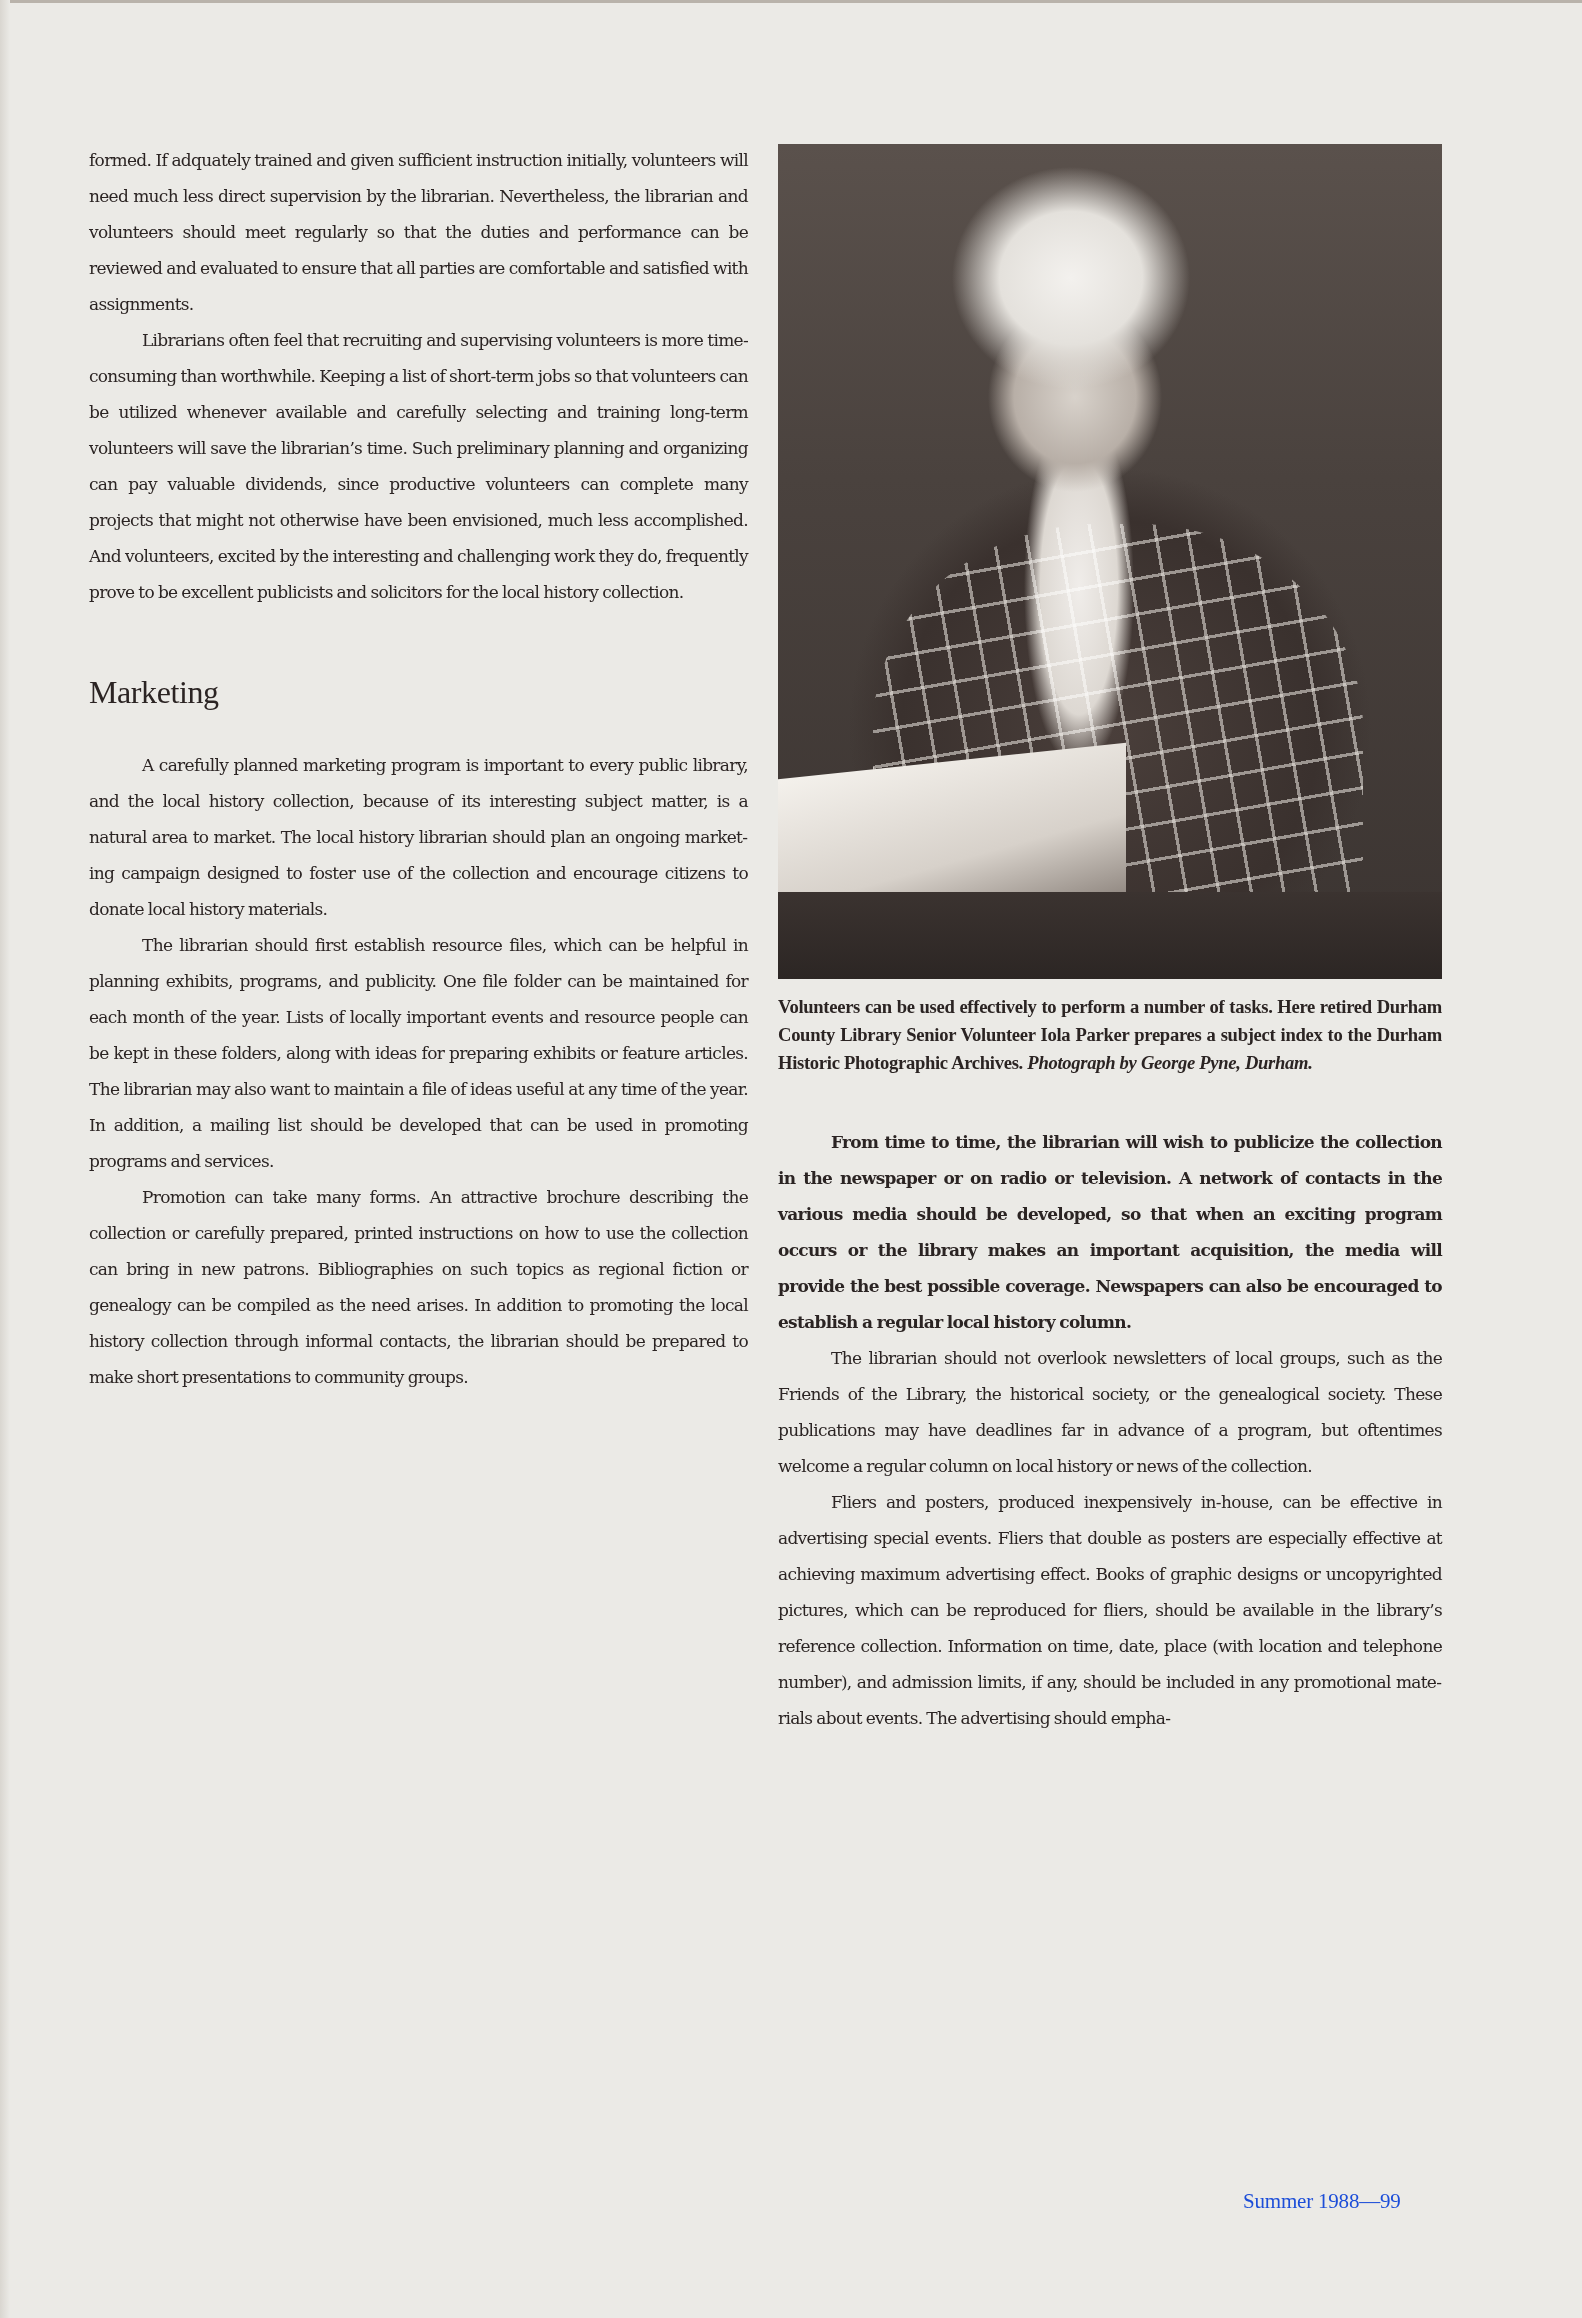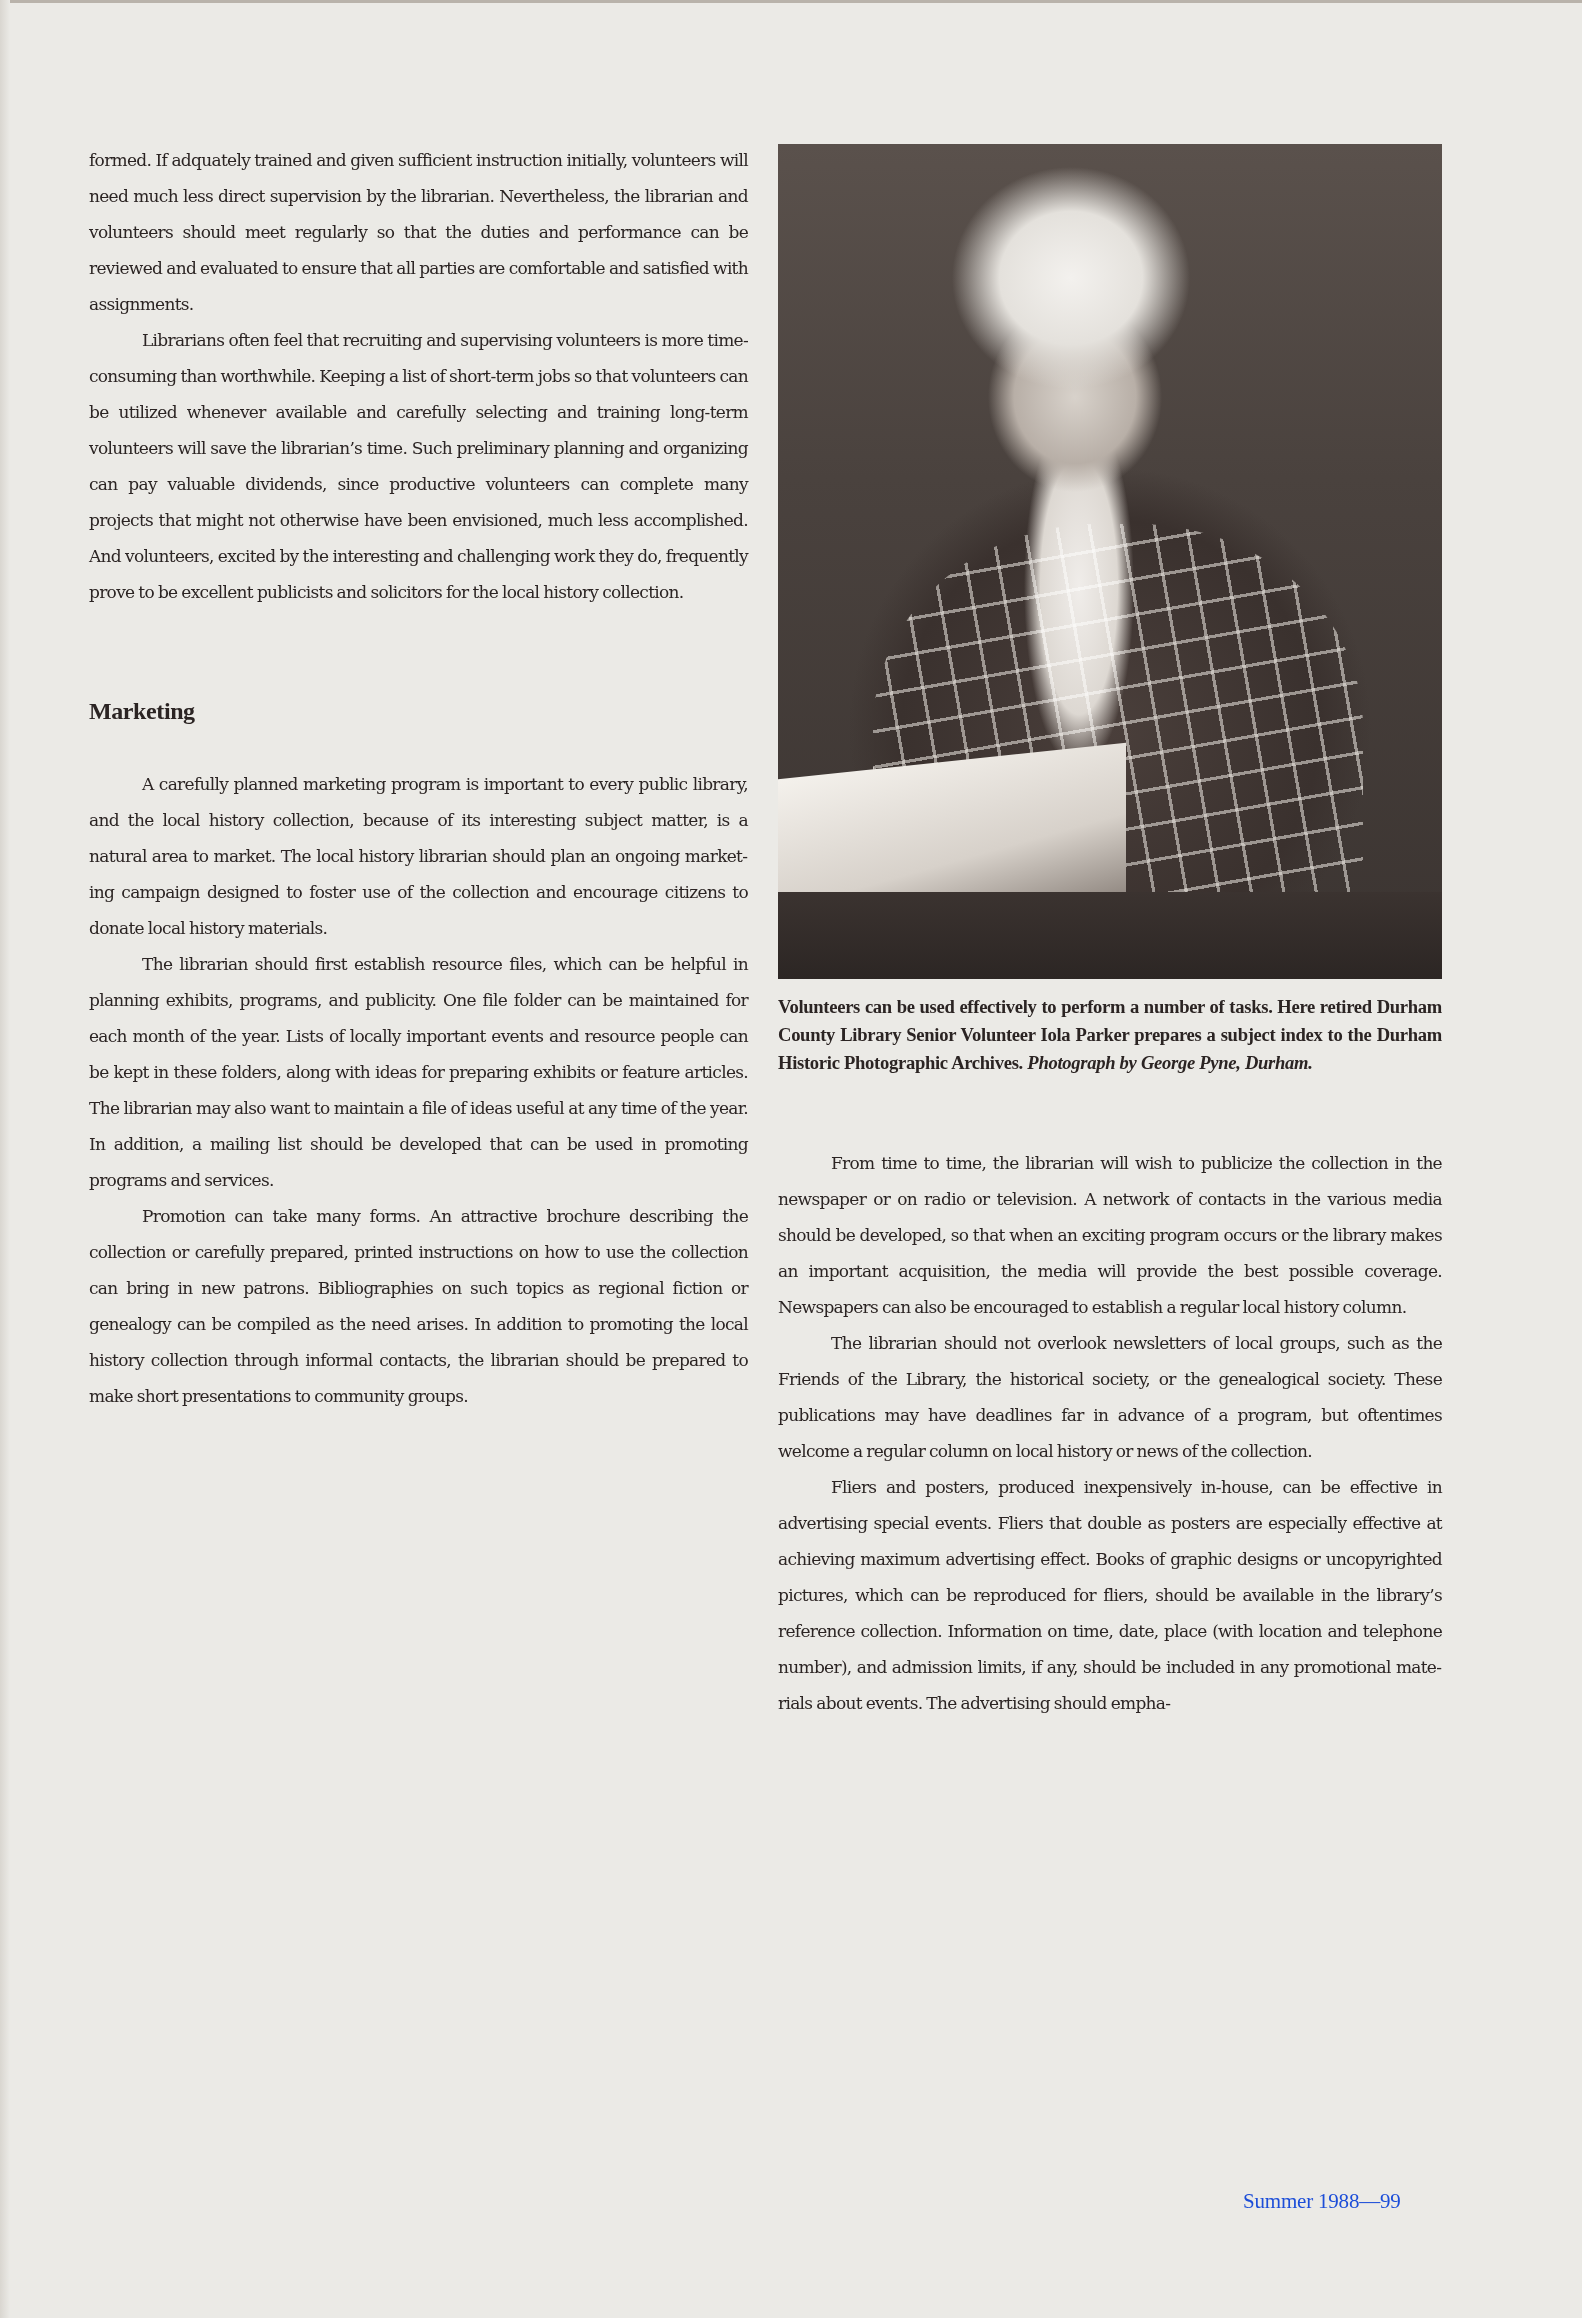--- a/index.html
+++ b/index.html
@@ -13,21 +13,21 @@
   .page-edge-left { position: absolute; left: 0; top: 0; width: 9.5px; height: 2319px; background: linear-gradient(90deg,#d9d6d0,#ebeae6); }
   .column { position: absolute; top: 142px; }
   .col-left { left: 89px; width: 659px; }
   .col-right { left: 778px; width: 664px; }
   p {
     margin: 0; font-size: 17px; line-height: 36px;
     text-align: justify; letter-spacing: -0.7px; word-spacing: -0.8px;
   }
   p.indent { text-indent: 53px; }
   h2.section-heading {
-    margin: 82px 0 36px 0; font-size: 24px; font-weight: bold;
+    margin: 63px 0 36px 0; font-size: 32px; font-weight: normal;
     line-height: 38px; letter-spacing: -0.4px;
     font-family: "Liberation Serif", "DejaVu Serif", serif;
   }
   .photo {
     width: 664px; height: 835px; margin-top: 1.6px;
     background:
       radial-gradient(ellipse 119px 111px at 293px 134px, #f3f1ee 0%, #e4e1dc 60%, rgba(0,0,0,0) 100%),
       radial-gradient(ellipse 87px 95px at 297px 253px, #d8d2cb 0%, #b8afa7 70%, rgba(0,0,0,0) 100%),
       radial-gradient(ellipse 55px 182px at 301px 443px, #f0edea 0%, #ddd8d2 70%, rgba(0,0,0,0) 100%),
       radial-gradient(ellipse 261px 261px at 332px 585px, #4a3f3b 0%, #3a312e 80%, rgba(0,0,0,0) 100%),
@@ -50,21 +50,21 @@
   .photo .desk {
     position: absolute; left: 0; bottom: 0; width: 664px; height: 87px;
     background: linear-gradient(180deg,#3b3330,#2c2624);
   }
   .caption {
     margin-top: 14.2px; font-size: 18.6px; line-height: 28px; font-weight: bold;
     text-align: justify; letter-spacing: -0.3px;
     font-family: "Liberation Serif", "DejaVu Serif", serif;
   }
   .caption em { font-style: italic; }
-  .col-right p.first { margin-top: 68px; }
+  .col-right p.first { margin-top: 47px; font-weight: bold; }
   .folio {
     position: absolute; left: 1243px; top: 2189px;
     font-size: 21px; letter-spacing: -0.2px; color: #1d4ed8;
     font-family: "Liberation Serif", "DejaVu Serif", serif;
   }
 </style>
 </head>
 <body>
 
 <div class="page-edge-top"></div>

